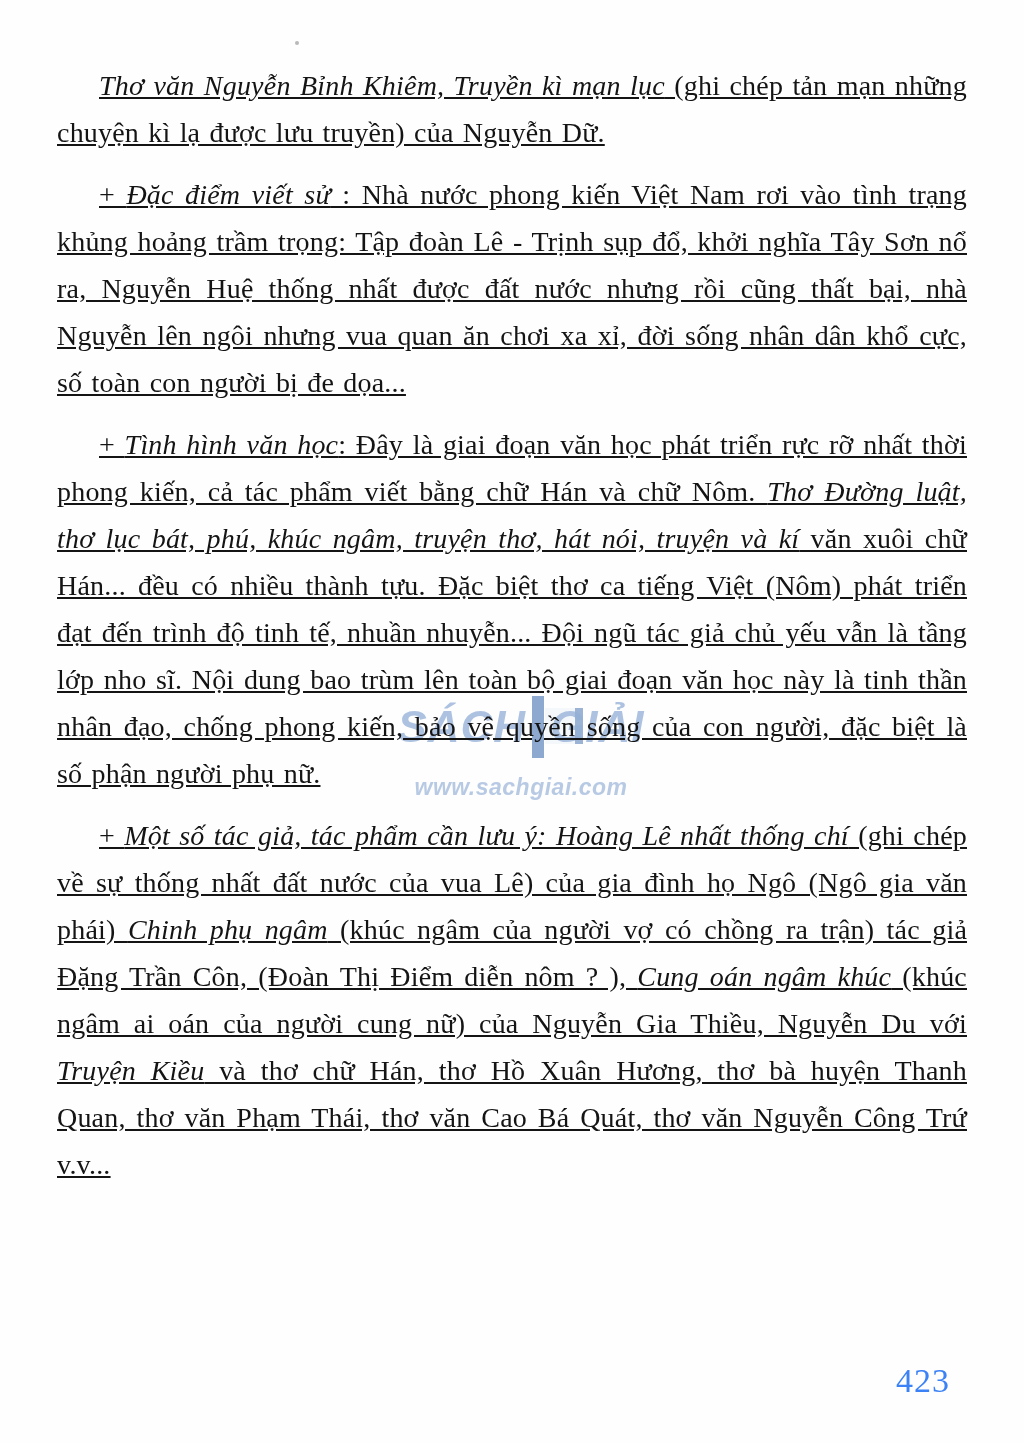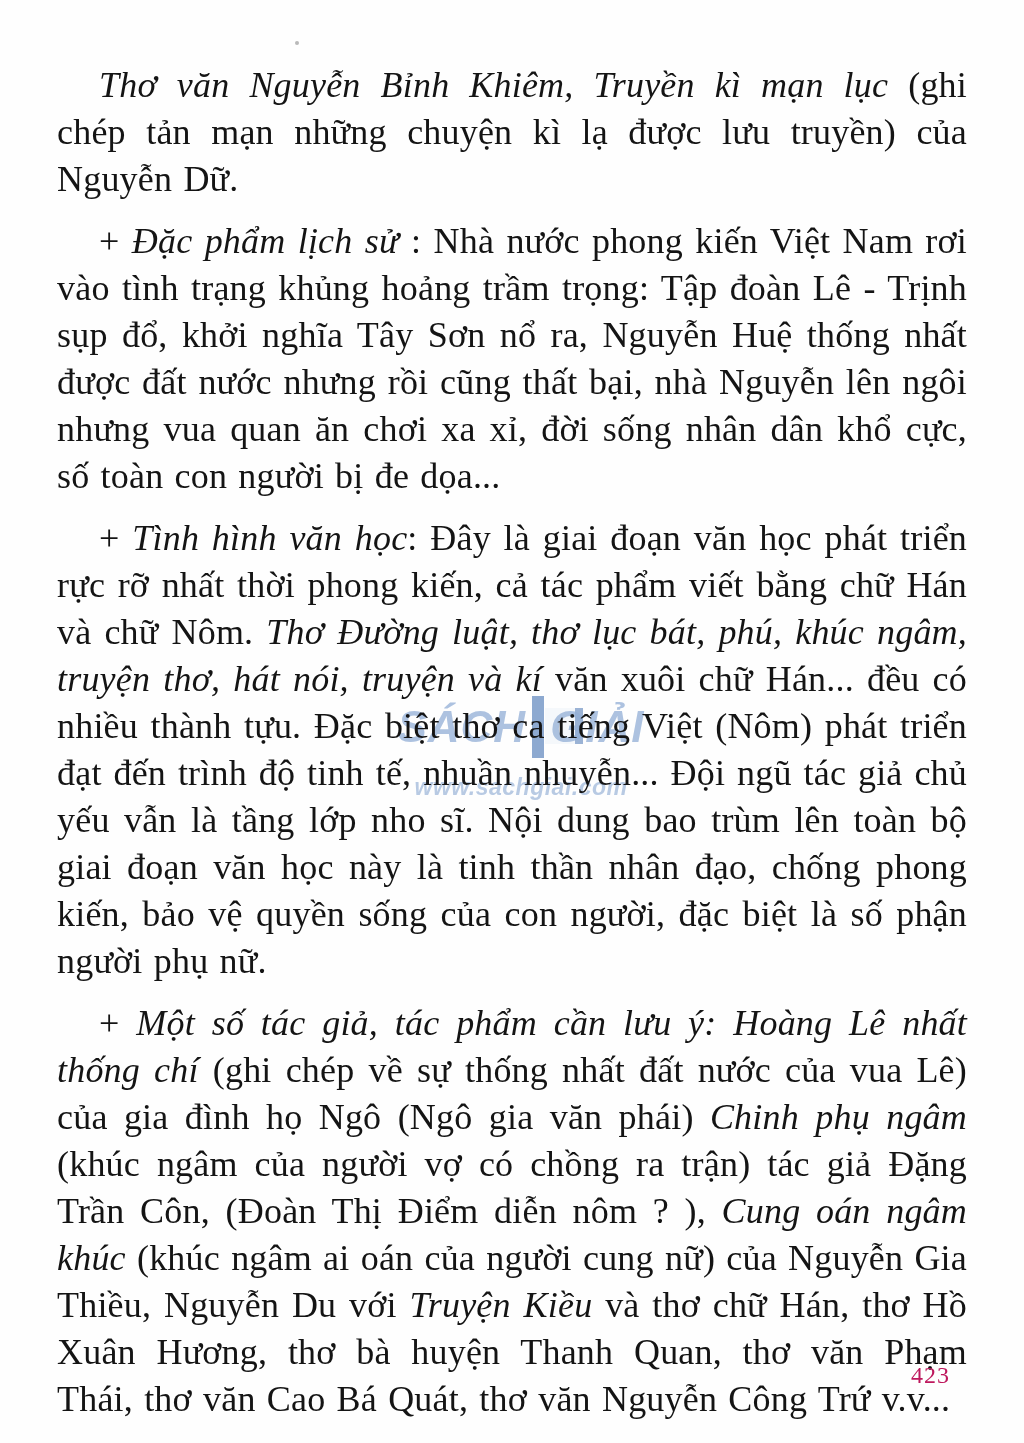--- a/index.html
+++ b/index.html
@@ -12,37 +12,38 @@
     font-family:"Liberation Serif","DejaVu Serif",serif;
     color:#141414;
   }
   .content{
     position:relative;
     z-index:2;
     padding:62px 57px 0 57px;
   }
   .para{
     margin:0 0 15px 0;
-    font-size:36px;
+    font-size:28px;
     line-height:47px;
     text-align:justify;
     text-indent:42px;
     letter-spacing:0.2px;
     word-spacing:2px;
+    text-decoration:underline;
   }
   .para i{font-style:italic;}
   .para:last-child{margin-bottom:0;}
   .page-number{
     position:absolute;
     z-index:2;
     right:74px;
     top:1362px;
-    font-size:24px;
+    font-size:34px;
     letter-spacing:1px;
-    color:#be185d;
+    color:#3b82f6;
     margin-left:36px;
   }
   
   .watermark{
     position:absolute;
     z-index:1;
     left:408px;
     top:696px;
     width:226px;
     text-align:center;
@@ -111,21 +112,21 @@
       <span class="wm-word">GIẢI</span>
     </div>
     <div class="wm-url">www.sachgiai.com</div>
   </div>
 
   <div class="content">
 
     <p class="para"><i>Thơ văn Nguyễn Bỉnh Khiêm, Truyền kì mạn lục</i><span> (ghi chép tản mạn những chuyện kì lạ được lưu truyền) của Nguyễn Dữ.</span></p>
 
 
-    <p class="para"><span>+ </span><i>Đặc phẩm lịch sử</i><span> : Nhà nước phong kiến Việt Nam rơi vào tình trạng khủng hoảng trầm trọng: Tập đoàn Lê - Trịnh sụp đổ, khởi nghĩa Tây Sơn nổ ra, Nguyễn Huệ thống nhất được đất nước nhưng rồi cũng thất bại, nhà Nguyễn lên ngôi nhưng vua quan ăn chơi xa xỉ, đời sống nhân dân khổ cực, số toàn con người bị đe dọa...</span></p>
+    <p class="para"><span>+ </span><i>Đặc điểm viết sử</i><span> : Nhà nước phong kiến Việt Nam rơi vào tình trạng khủng hoảng trầm trọng: Tập đoàn Lê - Trịnh sụp đổ, khởi nghĩa Tây Sơn nổ ra, Nguyễn Huệ thống nhất được đất nước nhưng rồi cũng thất bại, nhà Nguyễn lên ngôi nhưng vua quan ăn chơi xa xỉ, đời sống nhân dân khổ cực, số toàn con người bị đe dọa...</span></p>
 
     <p class="para"><span>+ </span><i>Tình hình văn học</i><span>: Đây là giai đoạn văn học phát triển rực rỡ nhất thời phong kiến, cả tác phẩm viết bằng chữ Hán và chữ Nôm. </span><i>Thơ Đường luật, thơ lục bát, phú, khúc ngâm, truyện thơ, hát nói, truyện và kí</i><span> văn xuôi chữ Hán... đều có nhiều thành tựu. Đặc biệt thơ ca tiếng Việt (Nôm) phát triển đạt đến trình độ tinh tế, nhuần nhuyễn... Đội ngũ tác giả chủ yếu vẫn là tầng lớp nho sĩ. Nội dung bao trùm lên toàn bộ giai đoạn văn học này là tinh thần nhân đạo, chống phong kiến, bảo vệ quyền sống của con người, đặc biệt là số phận người phụ nữ.</span></p>
 
     <p class="para"><span>+ </span><i>Một số tác giả, tác phẩm cần lưu ý: Hoàng Lê nhất thống chí</i><span> (ghi chép về sự thống nhất đất nước của vua Lê) của gia đình họ Ngô (Ngô gia văn phái) </span><i>Chinh phụ ngâm</i><span> (khúc ngâm của người vợ có chồng ra trận) tác giả Đặng Trần Côn, (Đoàn Thị Điểm diễn nôm ? ), </span><i>Cung oán ngâm khúc</i><span> (khúc ngâm ai oán của người cung nữ) của Nguyễn Gia Thiều, Nguyễn Du với </span><i>Truyện Kiều</i><span> và thơ chữ Hán, thơ Hồ Xuân Hương, thơ bà huyện Thanh Quan, thơ văn Phạm Thái, thơ văn Cao Bá Quát, thơ văn Nguyễn Công Trứ  v.v...</span></p>
 
 
   </div>
 
   <div class="page-number">423</div>
 

